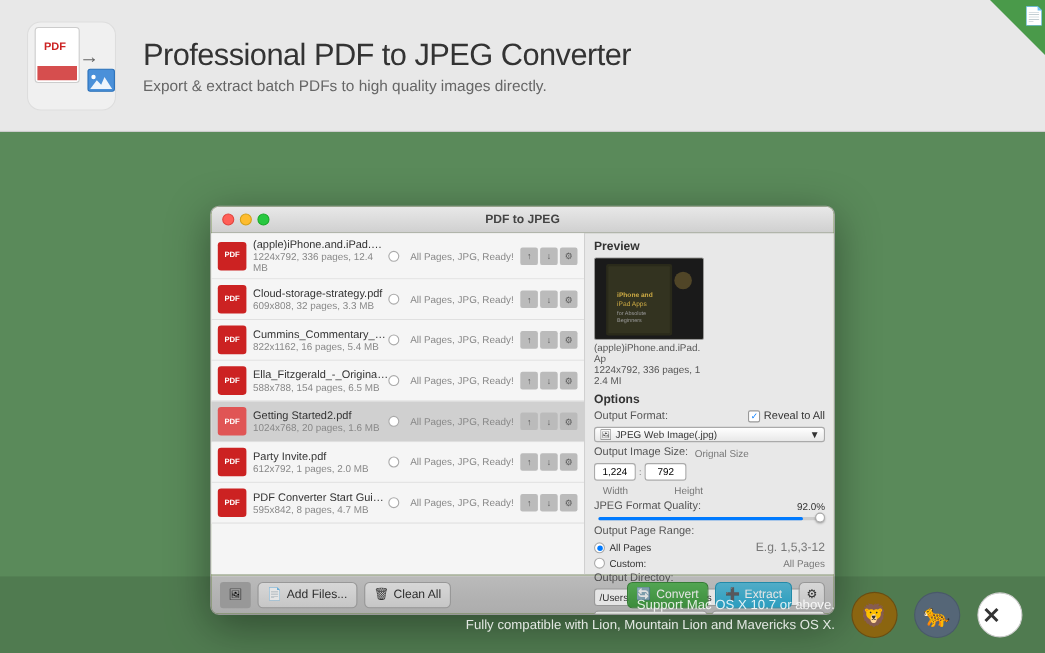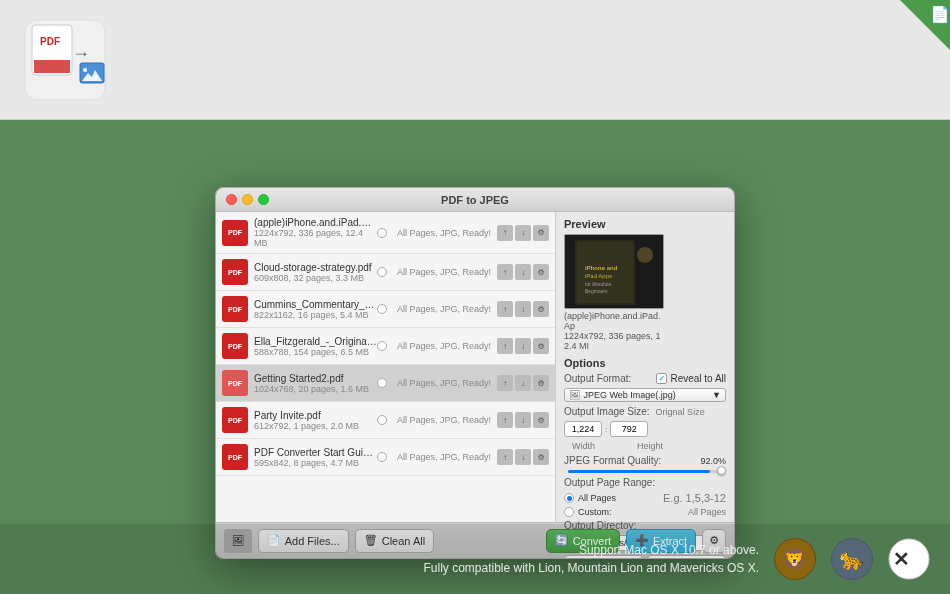--- a/index.html
+++ b/index.html
@@ -74,21 +74,21 @@
     .app-screenshot {
       flex: 1;
       display: flex;
       align-items: center;
       justify-content: center;
       padding: 10px;
     }
 
     
     .mac-window {
-      width: 520px;
+      width: 568px;
       background: #4d7c0f;
       border-radius: 8px;
       border: 1px solid #aaa;
       box-shadow: 0 10px 40px rgba(0,0,0,0.4);
       overflow: hidden;
       margin-top: 32px;
     }
     .mac-titlebar {
       background: linear-gradient(to bottom, #e8e8e8, #d0d0d0);
       height: 24px;
@@ -434,20 +434,24 @@
     <rect x="12" y="10" width="40" height="50" rx="3" fill="white" stroke="#ccc"></rect>
     <text x="20" y="30" font-size="10" font-weight="bold" fill="#cc2222">PDF</text>
     <path d="M14 45 L50 45 L50 58 L14 58 Z" fill="#cc2222" opacity="0.8"></path>
 
     <text x="52" y="42" font-size="18" fill="#666">→</text>
 
     <rect x="60" y="48" width="24" height="20" rx="2" fill="#4a90d9" stroke="#2a70b9"></rect>
     <circle cx="65" cy="55" r="2" fill="white"></circle>
     <polygon points="62,66 68,58 72,62 75,55 82,66" fill="white" opacity="0.9"></polygon>
   </svg>
+  <div class="header-text">
+    <h1>Professional PDF to JPEG Converter</h1>
+    <p>Export &amp; extract batch PDFs to high quality images directly.</p>
+  </div>
 </div>
 
 <div class="corner-icon">
   <svg viewBox="0 0 50 50">
     <polygon points="0,0 50,0 50,50" fill="#4a9a4a"></polygon>
     <text x="30" y="20" font-size="16" fill="white">📄</text>
   </svg>
 </div>
 
 <div class="main-content">

